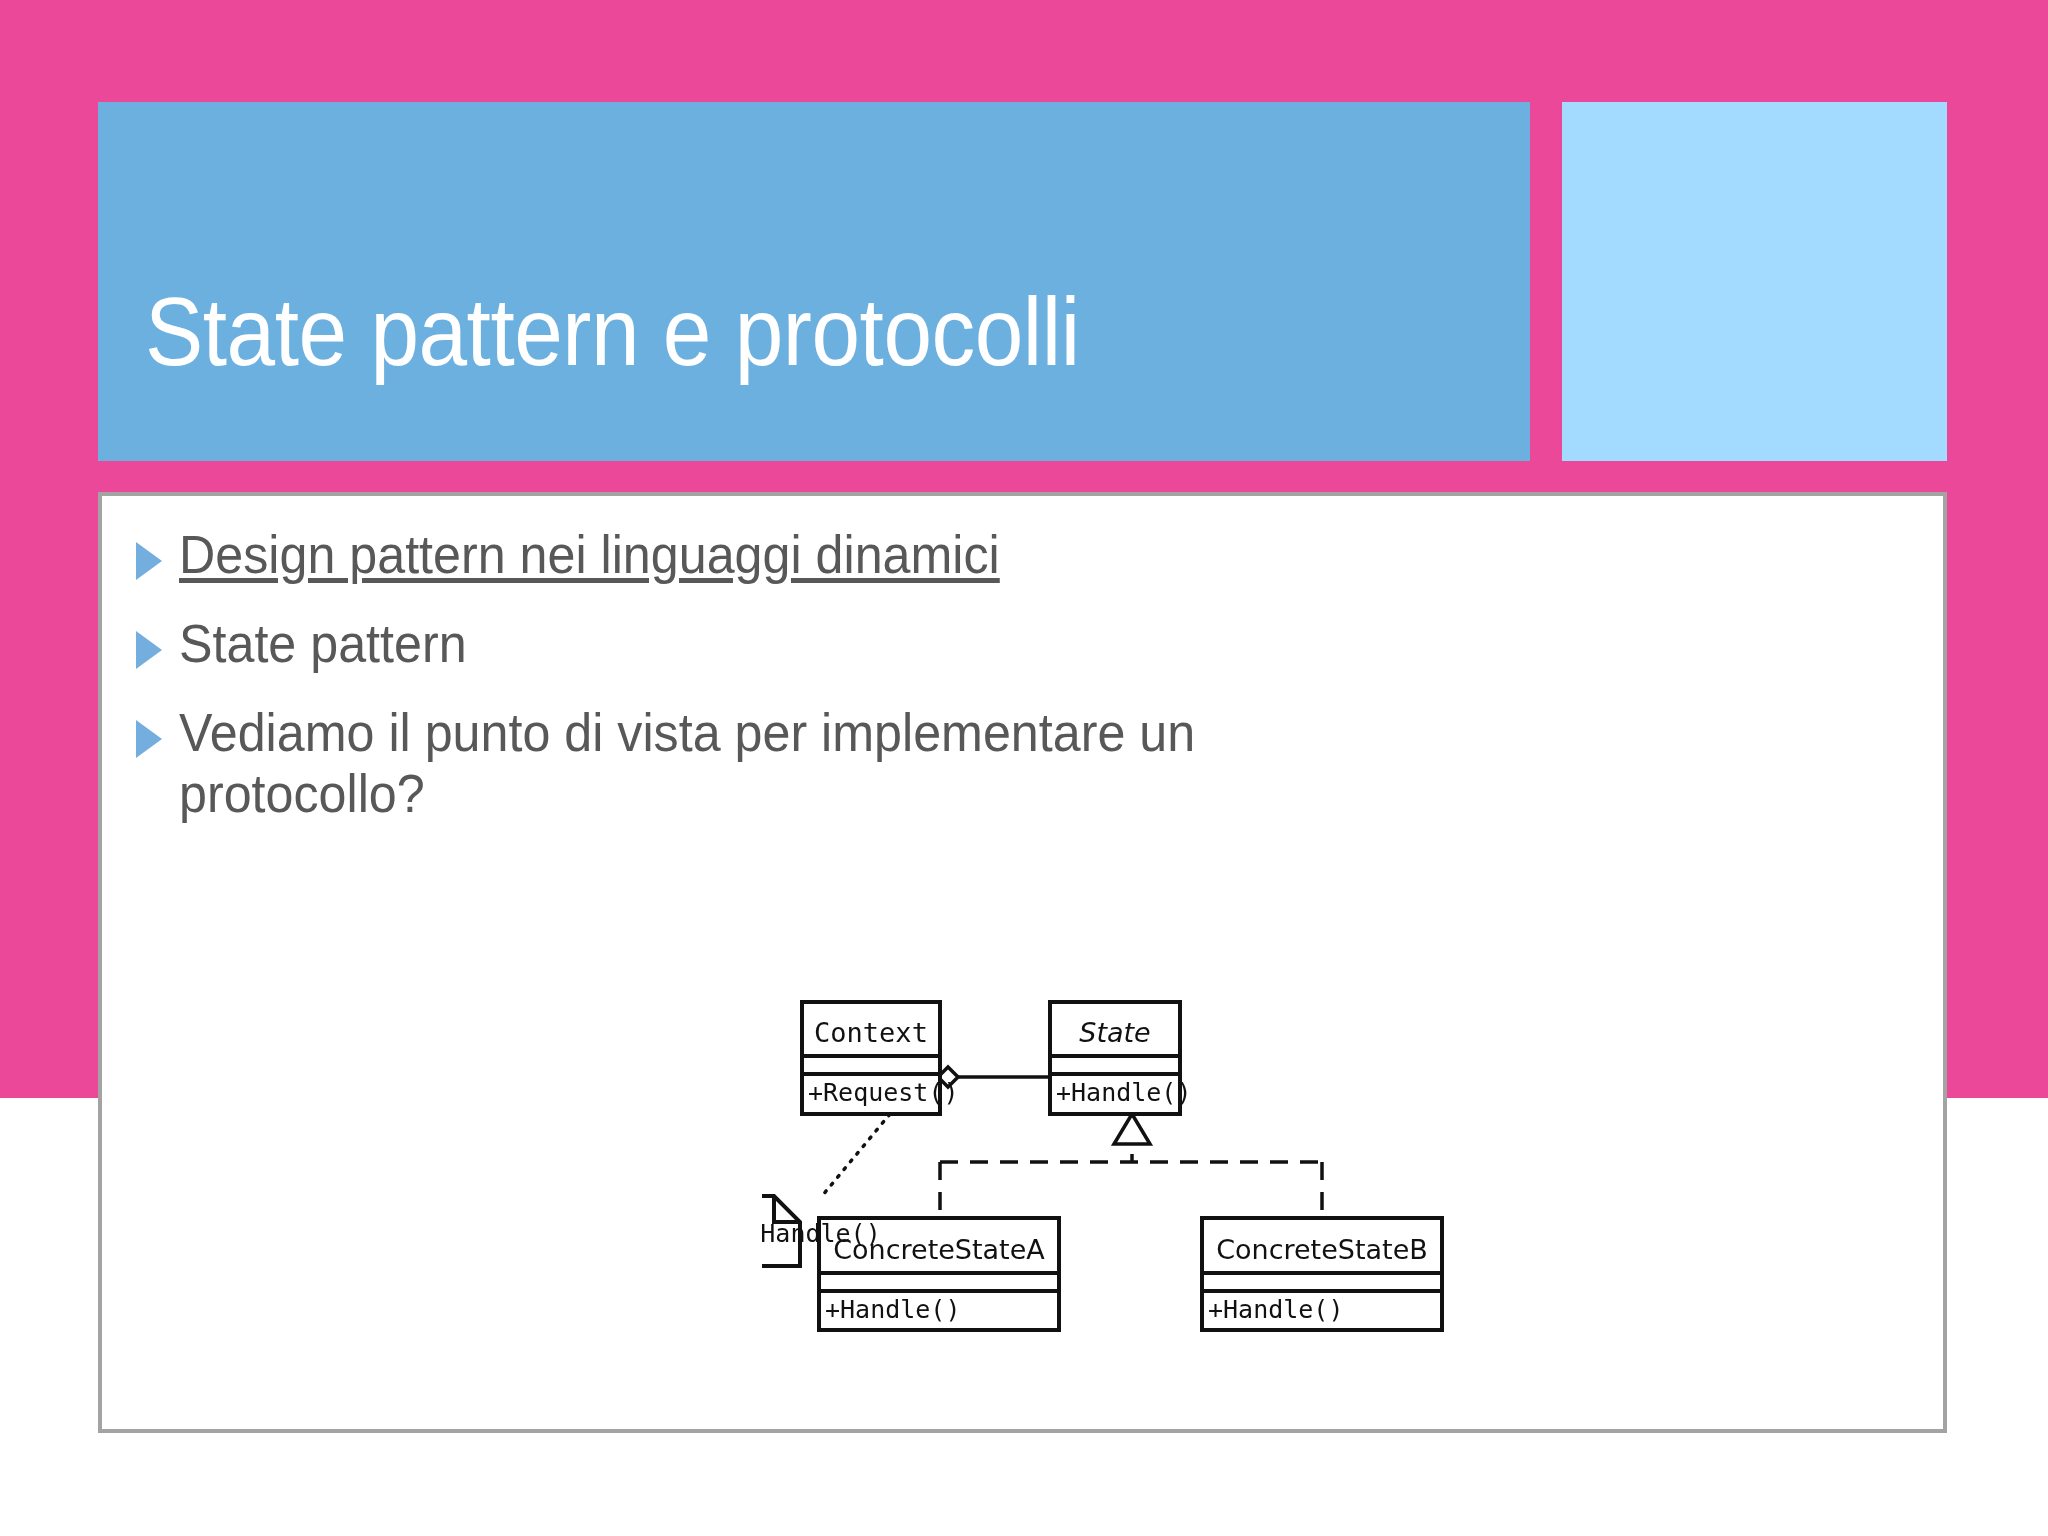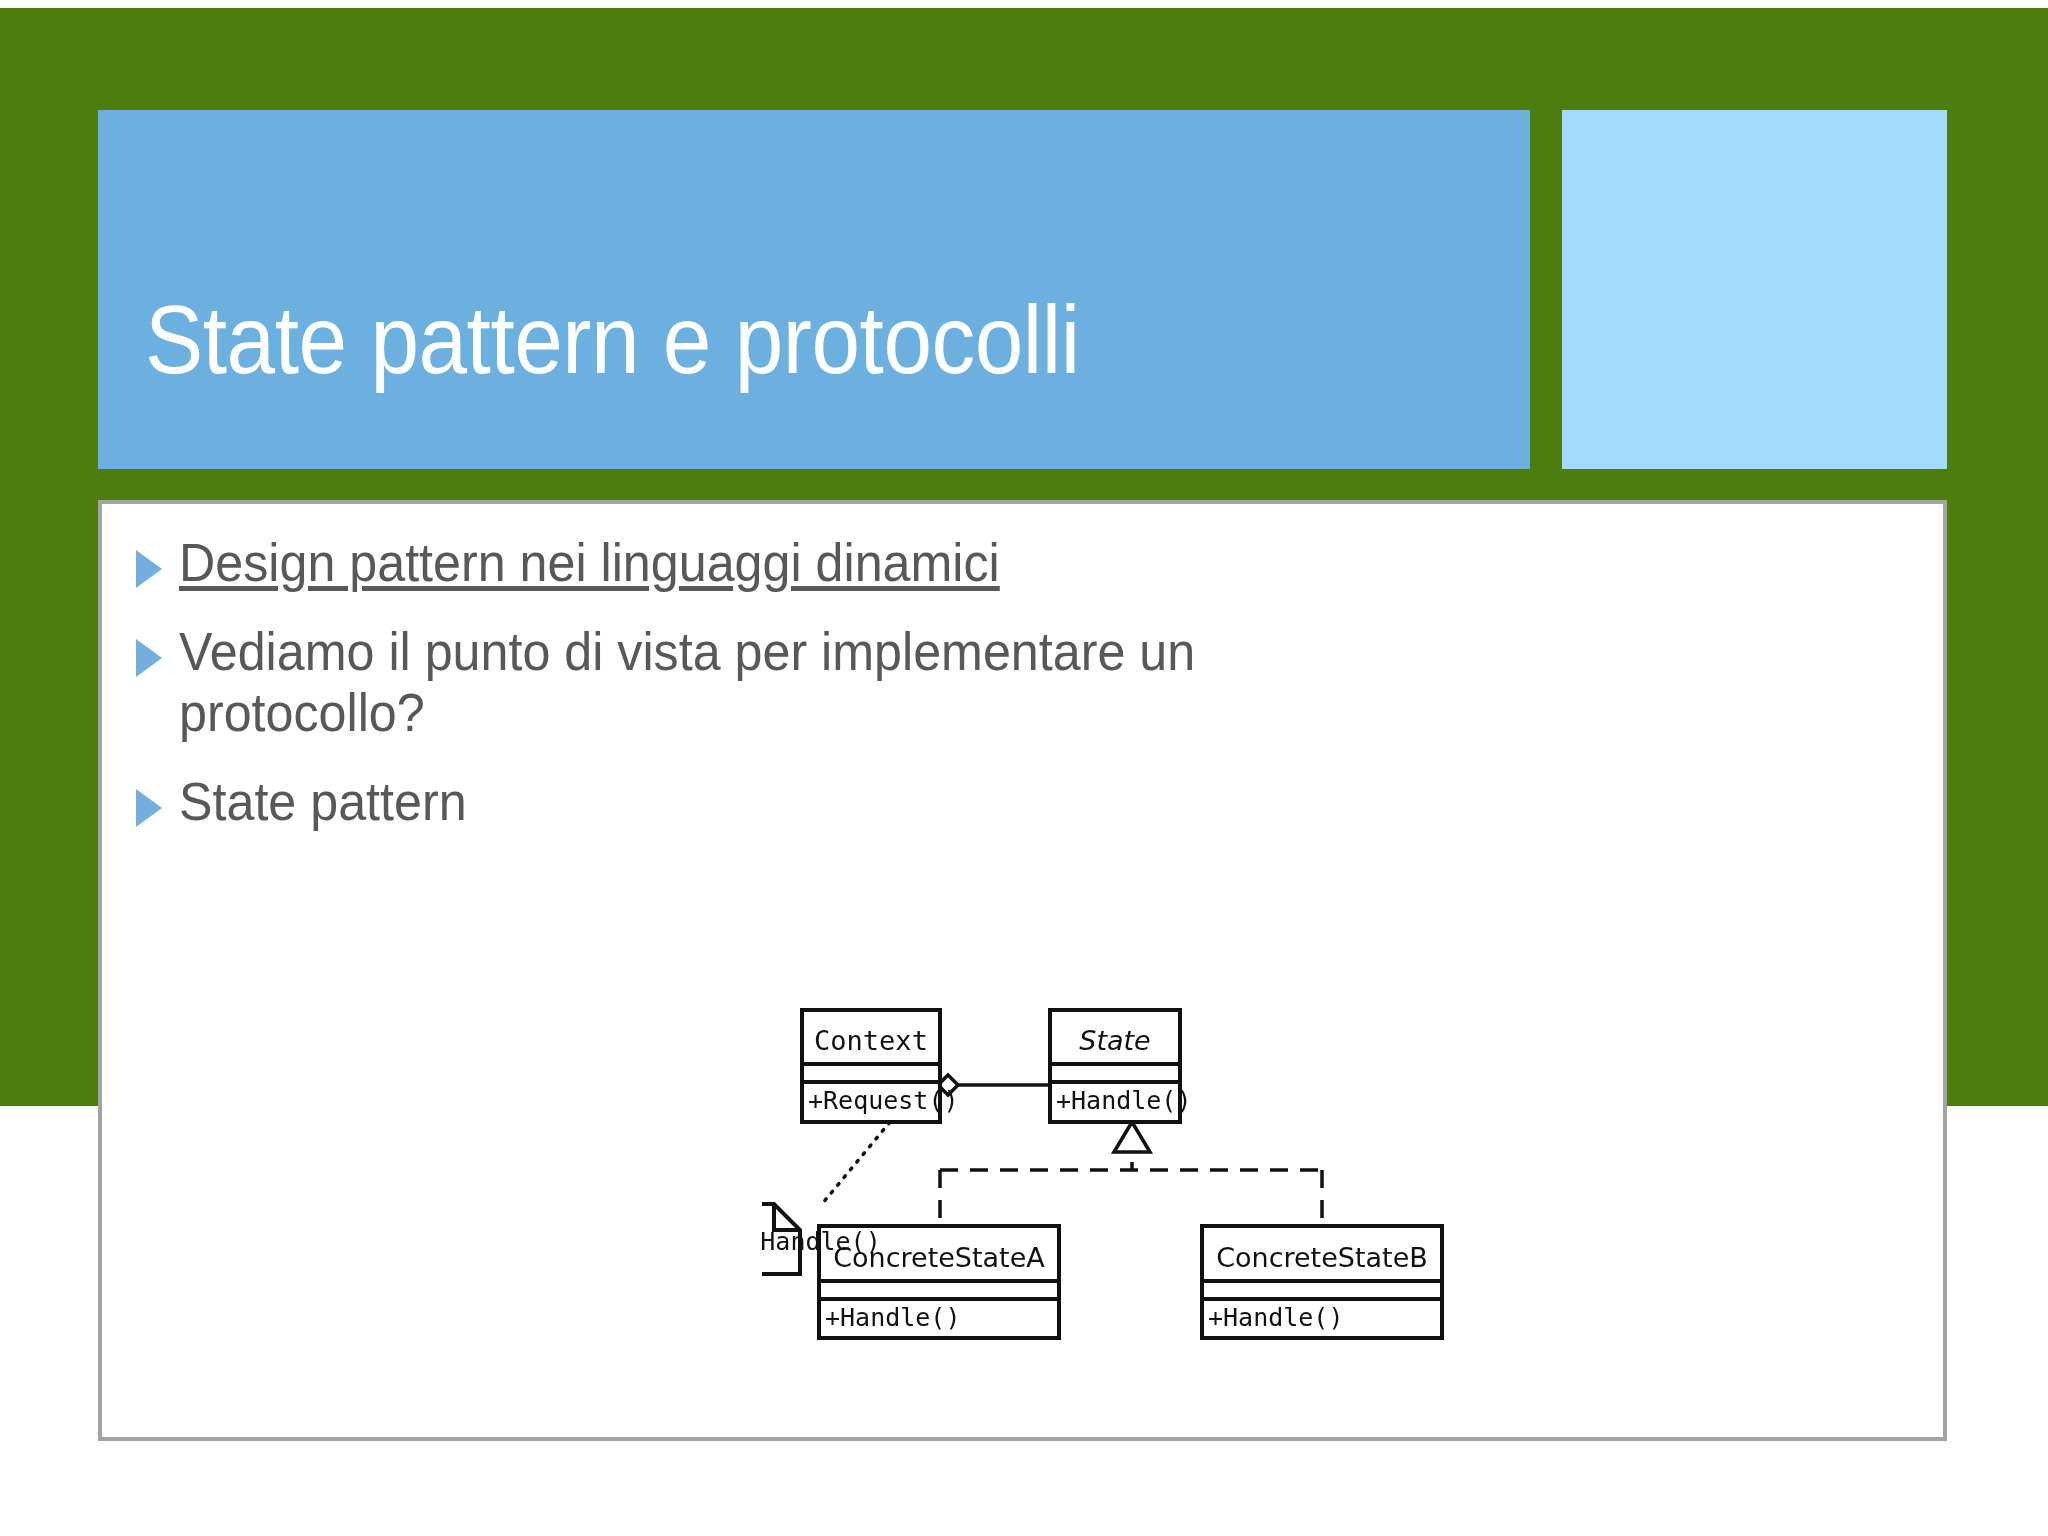--- a/index.html
+++ b/index.html
@@ -11,24 +11,24 @@
     width: 2048px;
     height: 1536px;
     font-family: "Liberation Sans", sans-serif;
     overflow: hidden;
     position: relative;
   }
 
   
   .slide {
     position: absolute;
-    left: 0; top: 8px;
+    left: 0; top: 0;
     width: 2048px;
     height: 1098px;
-    background: #4d7c0f;
+    background: #ec4899;
   }
 
   
   .header-band {
     position: absolute;
     left: 98px;
     top: 102px;
     width: 1432px;
     height: 359px;
     background: #6cb0e0;
@@ -139,26 +139,26 @@
 
     <div class="bullet-list">
 
       <div class="bullet-row">
         <span class="bullet-marker"></span>
         <span class="bullet-text link">Design pattern nei linguaggi dinamici</span>
       </div>
 
       <div class="bullet-row">
         <span class="bullet-marker"></span>
-        <span class="bullet-text">Vediamo il punto di vista per implementare un protocollo?</span>
+        <span class="bullet-text">State pattern</span>
       </div>
 
       <div class="bullet-row">
         <span class="bullet-marker"></span>
-        <span class="bullet-text">State pattern</span>
+        <span class="bullet-text">Vediamo il punto di vista per implementare un protocollo?</span>
       </div>
 
     </div>
 
     <div class="uml-wrap">
       <svg class="uml-svg" width="1020" height="370" viewBox="0 0 1020 370" xmlns="http://www.w3.org/2000/svg">
 
         <g>
           <line x1="196" y1="81" x2="288" y2="81" stroke="#111111" stroke-width="3.5"></line>
           <polygon points="176,81 186,71 196,81 186,91" fill="#ffffff" stroke="#111111" stroke-width="3.5"></polygon>

